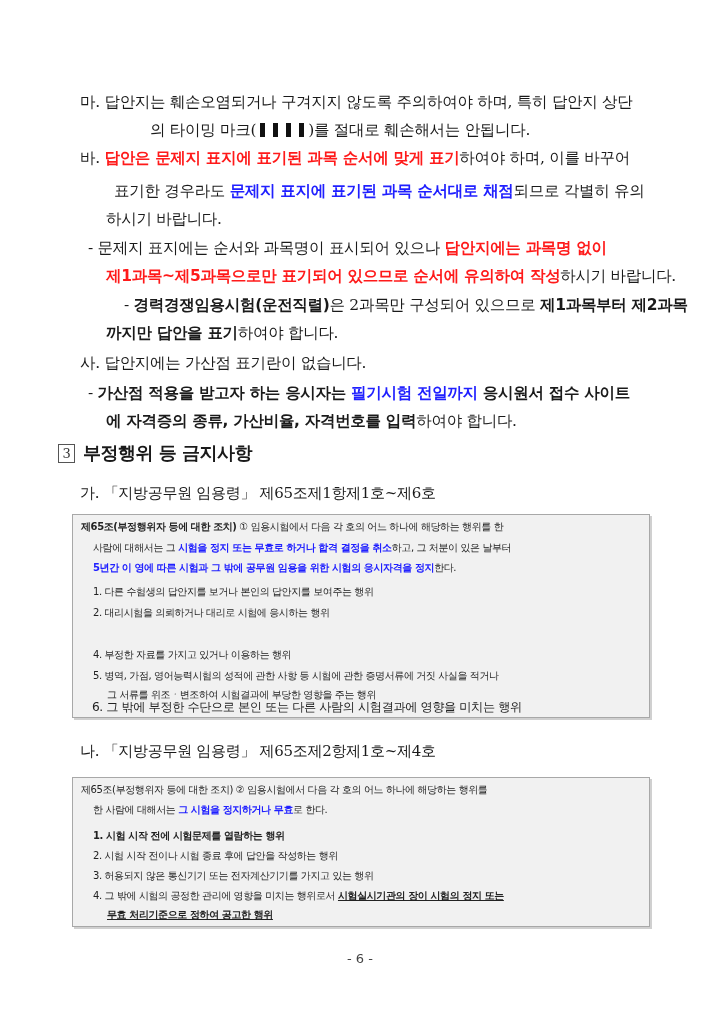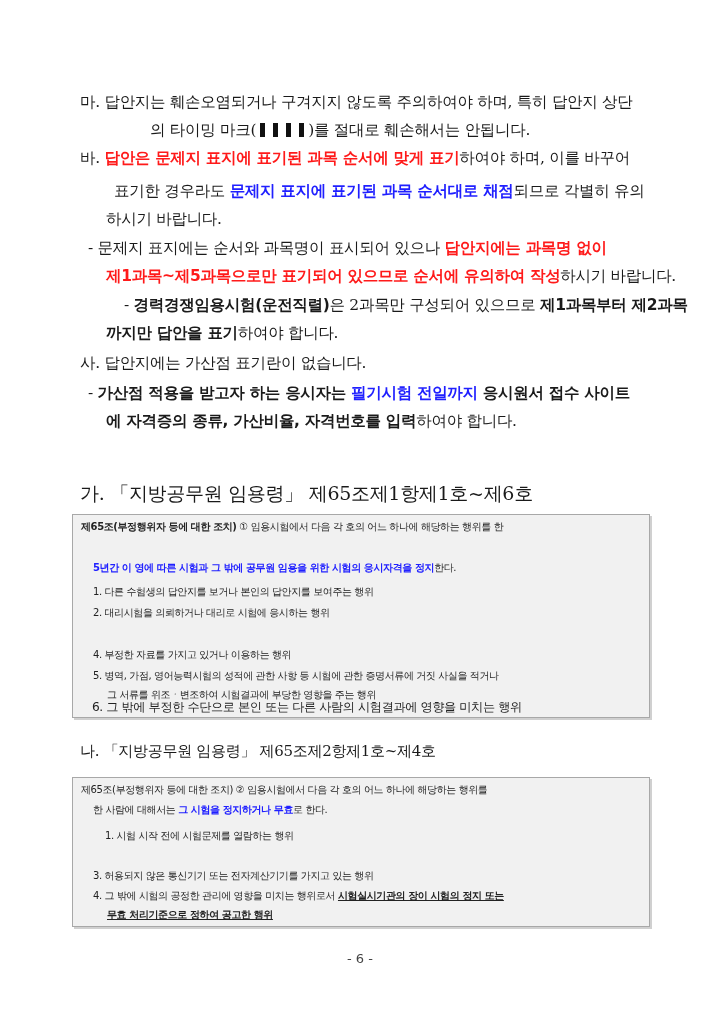--- a/index.html
+++ b/index.html
@@ -145,29 +145,35 @@
   </div>
 
   <div class="line" style="left:88px; top:383px;text-align:right;">
     <span>-</span>
     <span class="bk">가산점 적용을 받고자 하는 응시자는 </span><span class="blue">필기시험 전일까지</span><span class="bk"> 응시원서 접수 사이트</span>
   </div>
   <div class="line" style="left:106px; top:411px;">
     <span class="bk">에 자격증의 종류, 가산비율, 자격번호를 입력</span><span>하여야 합니다.</span>
   </div>
 
-
-  <div class="line" style="left:80px; top:483px; font-size:19px;">
+  <div class="section-title">
+    <span class="num-box">3</span><span>부정행위 등 금지사항</span>
+  </div>
+
+  <div class="line" style="left:80px; top:483px; font-size:15px;">
     <span>가.</span>
     <span>「지방공무원 임용령」 제65조제1항제1호~제6호</span>
   </div>
 
   <div class="lawbox" style="top:514px; height:202px;">
     <div class="bl" style="left:8px; top:3px;">
       <span class="kb">제65조(부정행위자 등에 대한 조치)</span><span> ① 임용시험에서 다음 각 호의 어느 하나에 해당하는 행위를 한</span>
+    </div>
+    <div class="bl" style="left:20px; top:24px;">
+      <span>사람에 대해서는 그 </span><span class="lb">시험을 정지 또는 무효로 하거나 합격 결정을 취소</span><span>하고, 그 처분이 있은 날부터</span>
     </div>
     <div class="bl" style="left:20px; top:44px;">
       <span class="lb">5년간 이 영에 따른 시험과 그 밖에 공무원 임용을 위한 시험의 응시자격을 정지</span><span>한다.</span>
     </div>
     <div class="bl" style="left:20px; top:68px;">1. 다른 수험생의 답안지를 보거나 본인의 답안지를 보여주는 행위</div>
     <div class="bl" style="left:20px; top:89px;">2. 대리시험을 의뢰하거나 대리로 시험에 응시하는 행위</div>
     <div class="bl" style="left:20px; top:131px;">4. 부정한 자료를 가지고 있거나 이용하는 행위</div>
     <div class="bl" style="left:20px; top:152px;">5. 병역, 가점, 영어능력시험의 성적에 관한 사항 등 시험에 관한 증명서류에 거짓 사실을 적거나</div>
     <div class="bl" style="left:34px; top:171px;">그 서류를 위조ㆍ변조하여 시험결과에 부당한 영향을 주는 행위</div>
     <div class="bl" style="left:20px; top:183px; top:182px;"></div>
@@ -178,21 +184,22 @@
   <div class="line" style="left:80px; top:741px; font-size:15px;">
     <span>나.</span>
     <span>「지방공무원 임용령」 제65조제2항제1호~제4호</span>
   </div>
 
   <div class="lawbox" style="top:777px; height:148px;">
     <div class="bl" style="left:8px; top:3px;">제65조(부정행위자 등에 대한 조치) ② 임용시험에서 다음 각 호의 어느 하나에 해당하는 행위를</div>
     <div class="bl" style="left:20px; top:23px;">
       <span>한 사람에 대해서는 </span><span class="lb">그 시험을 정지하거나 무효</span><span>로 한다.</span>
     </div>
-    <div class="bl" style="left:32px; top:49px;">1. 시험 시작 전에 시험문제를 열람하는 행위</div>
+    <div class="bl" style="left:20px; top:49px;font-weight:bold;">1. 시험 시작 전에 시험문제를 열람하는 행위</div>
+    <div class="bl" style="left:20px; top:69px;">2. 시험 시작 전이나 시험 종료 후에 답안을 작성하는 행위</div>
     <div class="bl" style="left:20px; top:89px;">3. 허용되지 않은 통신기기 또는 전자계산기기를 가지고 있는 행위</div>
     <div class="bl" style="left:20px; top:109px;">
       <span>4. 그 밖에 시험의 공정한 관리에 영향을 미치는 행위로서 </span><span class="ul">시험실시기관의 장이 시험의 정지 또는</span>
     </div>
     <div class="bl" style="left:34px; top:128px;">
       <span class="ul">무효 처리기준으로 정하여 공고한 행위</span>
     </div>
   </div>
 
   <div class="page-number">- 6 -</div>

